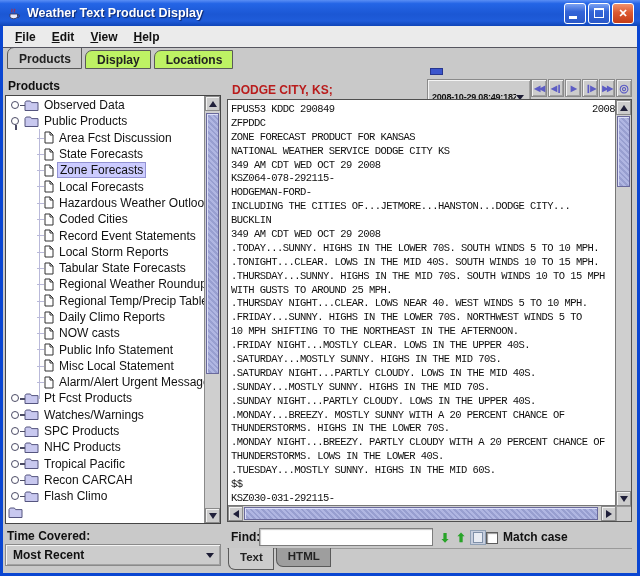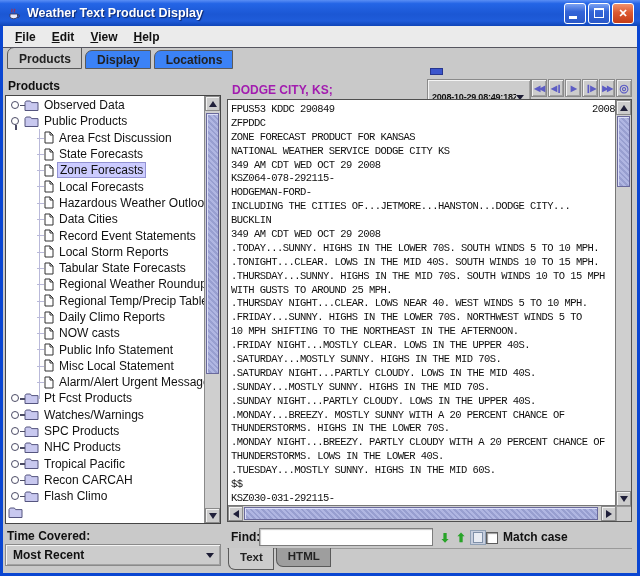--- a/index.html
+++ b/index.html
@@ -24,21 +24,21 @@
   .wbtn.min::after{content:"";position:absolute;left:4px;bottom:4px;width:8px;height:3px;background:#fff;}
   .wbtn.max::after{content:"";position:absolute;left:5px;top:4px;width:8px;height:7px;border:1px solid #fff;border-top-width:2px;}
 
   
   .menubar{position:absolute;left:3px;right:3px;top:26px;height:21px;background:#ebebeb;
     border-bottom:1px solid #55555f;display:flex;align-items:center;padding-left:4px;z-index:5;}
   .menu-item{font-weight:bold;font-size:12px;color:#111;padding:2px 8px;}
 
   
   .tabrow{position:absolute;left:7px;top:50px;height:19px;display:flex;align-items:flex-end;}
-  .ttab{font-weight:bold;font-size:12px;color:#222;background:#3b82f6;border:1px solid #5a5a5a;
+  .ttab{font-weight:bold;font-size:12px;color:#222;background:#bef264;border:1px solid #5a5a5a;
     border-top-left-radius:7px;padding:2px 10px 2px 11px;margin-right:3px;height:13px;}
   .ttab.sel{background:#cccccc;padding-top:4px;height:14px;margin-top:-3px;}
 
   
   .products-label{position:absolute;left:8px;top:79px;font-weight:bold;font-size:12px;color:#111;}
   .treepanel{position:absolute;left:5px;top:95px;width:216px;height:429px;background:#fff;
     border:1px solid #454545;box-sizing:border-box;overflow:hidden;}
   .treerows{position:absolute;left:0;top:0;right:15px;bottom:0;overflow:hidden;padding-top:1px;}
   .trow{height:16.3px;display:flex;align-items:center;position:relative;white-space:nowrap;}
   .trow .lbl{font-size:12px;color:#111;padding:0 2px;margin-left:3px;}
@@ -72,21 +72,21 @@
   .combo{position:absolute;background:#cccccc;border:1px solid #8a8a8a;box-sizing:border-box;
     box-shadow:inset 1px 1px 0 #f4f4f4, inset -1px -1px 0 #a2a2a2;display:flex;align-items:center;}
   .combo .ctext{font-weight:bold;color:#111;flex:1;overflow:hidden;white-space:nowrap;}
   .combo .carrow{width:0;height:0;border-left:4.5px solid transparent;border-right:4.5px solid transparent;border-top:5.5px solid #1c1c34;margin-right:6px;}
   .time-combo{left:5px;top:544px;width:216px;height:22px;}
   .time-combo .ctext{font-size:12px;padding-left:7px;}
   .dt-combo{left:427px;top:79px;width:104px;height:36px;}
   .dt-combo .ctext{font-size:9px;padding-left:4px;letter-spacing:-0.2px;}
 
   
-  .station-label{position:absolute;left:232px;top:83px;font-weight:bold;font-size:12px;color:#a21caf;}
+  .station-label{position:absolute;left:232px;top:83px;font-weight:bold;font-size:12px;color:#b91c1c;}
   .progress-sq{position:absolute;left:430px;top:68px;width:13px;height:7px;background:#3b55cc;border:1px solid #27368f;box-sizing:border-box;}
   .navrow{position:absolute;left:531px;top:79px;display:flex;}
   .navbtn{width:16px;height:18px;margin-right:1px;background:#cccccc;border:1px solid #8a8a8a;box-sizing:border-box;
     box-shadow:inset 1px 1px 0 #f2f2f2, inset -1px -1px 0 #a0a0a0;
     display:flex;align-items:center;justify-content:center;color:#5c5cc4;font-size:8px;font-weight:bold;letter-spacing:-1.5px;overflow:hidden;}
   .navbtn.ring{font-size:11px;letter-spacing:0;}
 
   
   .textpane{position:absolute;left:227px;top:99px;width:405px;height:423px;background:#fff;
     border:1px solid #4f4f4f;box-sizing:border-box;}
@@ -220,21 +220,21 @@
           </span>
           <span class="lbl">Hazardous Weather Outlook</span>
         </div>
         <div class="trow l1">
           <span class="ticon">
             <svg width="10" height="13" viewBox="0 0 10 13">
               <path d="M1 1 h5 l3 3 v8 h-8 z" fill="#ffffff" stroke="#333" stroke-width="1"></path>
               <path d="M6 1 v3 h3" fill="none" stroke="#333" stroke-width="1"></path>
             </svg>
           </span>
-          <span class="lbl">Data Cities</span>
+          <span class="lbl">Coded Cities</span>
         </div>
         <div class="trow l1">
           <span class="ticon">
             <svg width="10" height="13" viewBox="0 0 10 13">
               <path d="M1 1 h5 l3 3 v8 h-8 z" fill="#ffffff" stroke="#333" stroke-width="1"></path>
               <path d="M6 1 v3 h3" fill="none" stroke="#333" stroke-width="1"></path>
             </svg>
           </span>
           <span class="lbl">Record Event Statements</span>
         </div>

